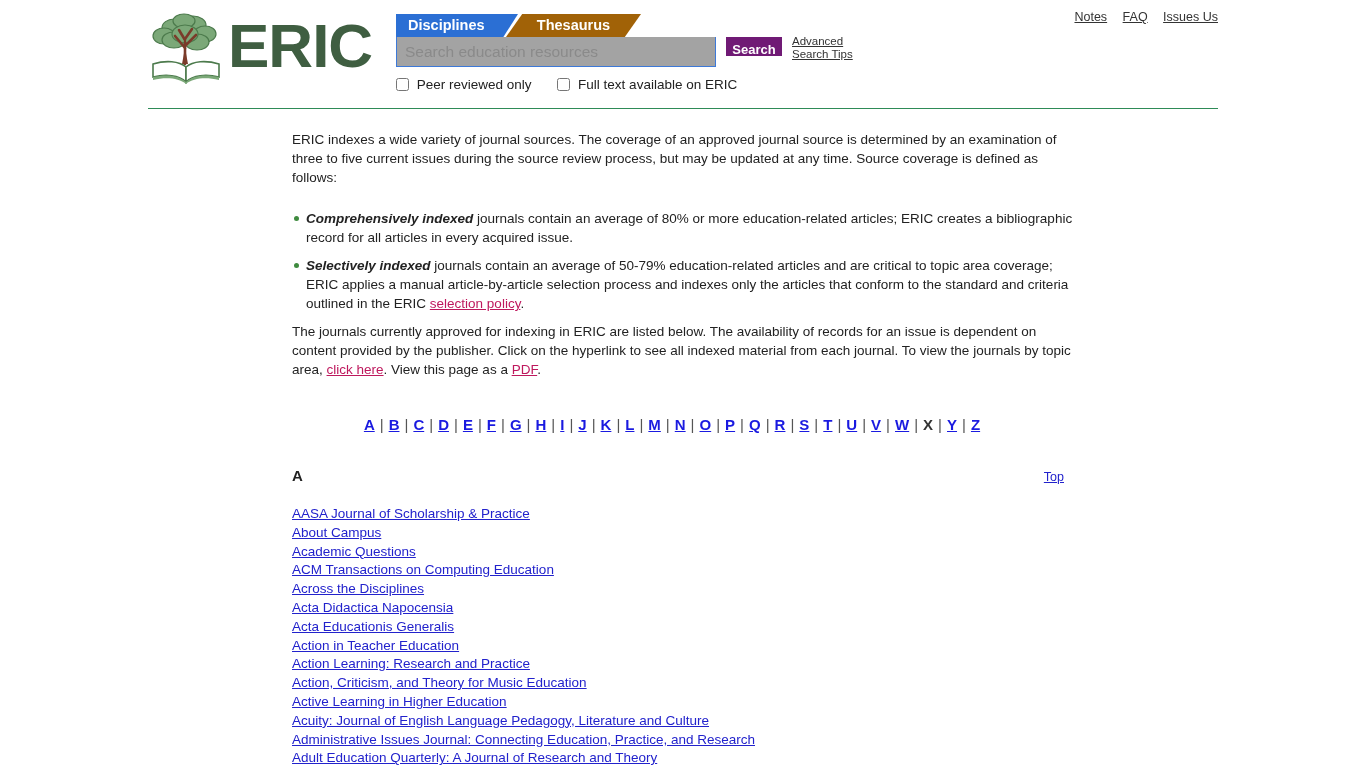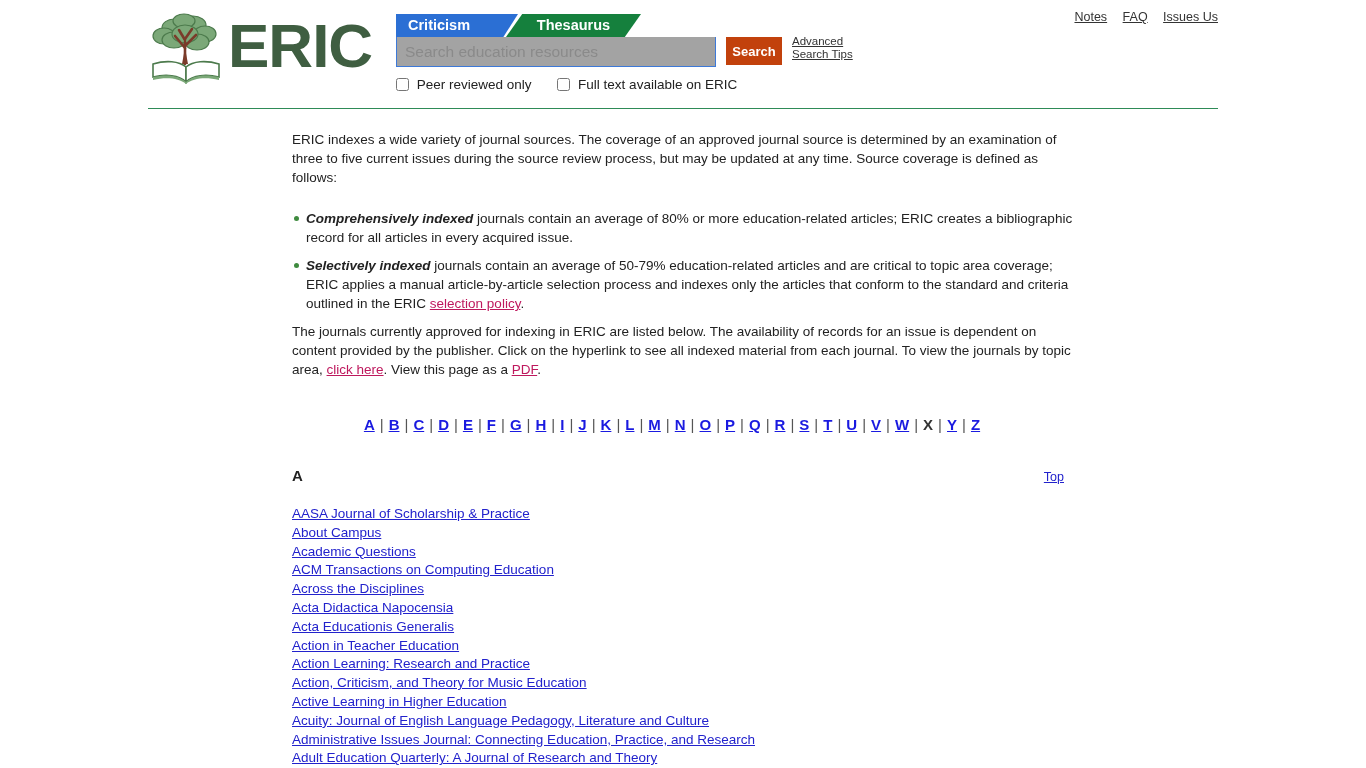--- a/index.html
+++ b/index.html
@@ -96,21 +96,21 @@
     left: 0px;
     width: 122px;
     background: #2b6fd4;
     -webkit-clip-path: polygon(0 0, 100% 0, 88% 100%, 0 100%);
     clip-path: polygon(0 0, 100% 0, 88% 100%, 0 100%);
   }
 
   .tab-thesaurus {
     left: 110px;
     width: 135px;
-    background: #15803d;
+    background: #a16207;
     -webkit-clip-path: polygon(12% 0, 100% 0, 88% 100%, 0 100%);
     clip-path: polygon(12% 0, 100% 0, 88% 100%, 0 100%);
     text-align: center;
     padding: 0;
   }
 
   .search-row {
     position: relative;
     margin-top: 0px;
     height: 30px;
@@ -132,22 +132,22 @@
     background: #a3a3a3;
     outline: none;
   }
   .search-input::placeholder { color: #8a8a8a; }
 
   .search-button {
     position: absolute;
     left: 330px;
     top: 0px;
     width: 56px;
-    height: 28px;
-    background: #c2410c;
+    height: 19px;
+    background: #701a75;
     color: #ffffff;
     border: none;
     font-size: 13px;
     font-weight: bold;
     font-family: "Liberation Sans", sans-serif;
     cursor: pointer;
     padding: 5px;
   }
 
   .adv-links {
@@ -366,21 +366,21 @@
                        C58 65, 45 66, 38 72 C31 66, 18 65, 5 68 Z" fill="#7ba878"></path>
             </g>
           </svg>
         </div>
         <div class="logo-word">ERIC</div>
       </div>
 
       <div class="search-block">
 
         <div class="tabs">
-          <div class="tab tab-collection">Criticism</div>
+          <div class="tab tab-collection">Disciplines</div>
           <div class="tab tab-thesaurus">Thesaurus</div>
         </div>
 
         <div class="search-row">
           <input class="search-input" type="text" placeholder="Search education resources" style="">
           <button class="search-button">Search</button>
           <div class="adv-links">
             <a href="#">Advanced</a>
             <a href="#">Search Tips</a>
           </div>

